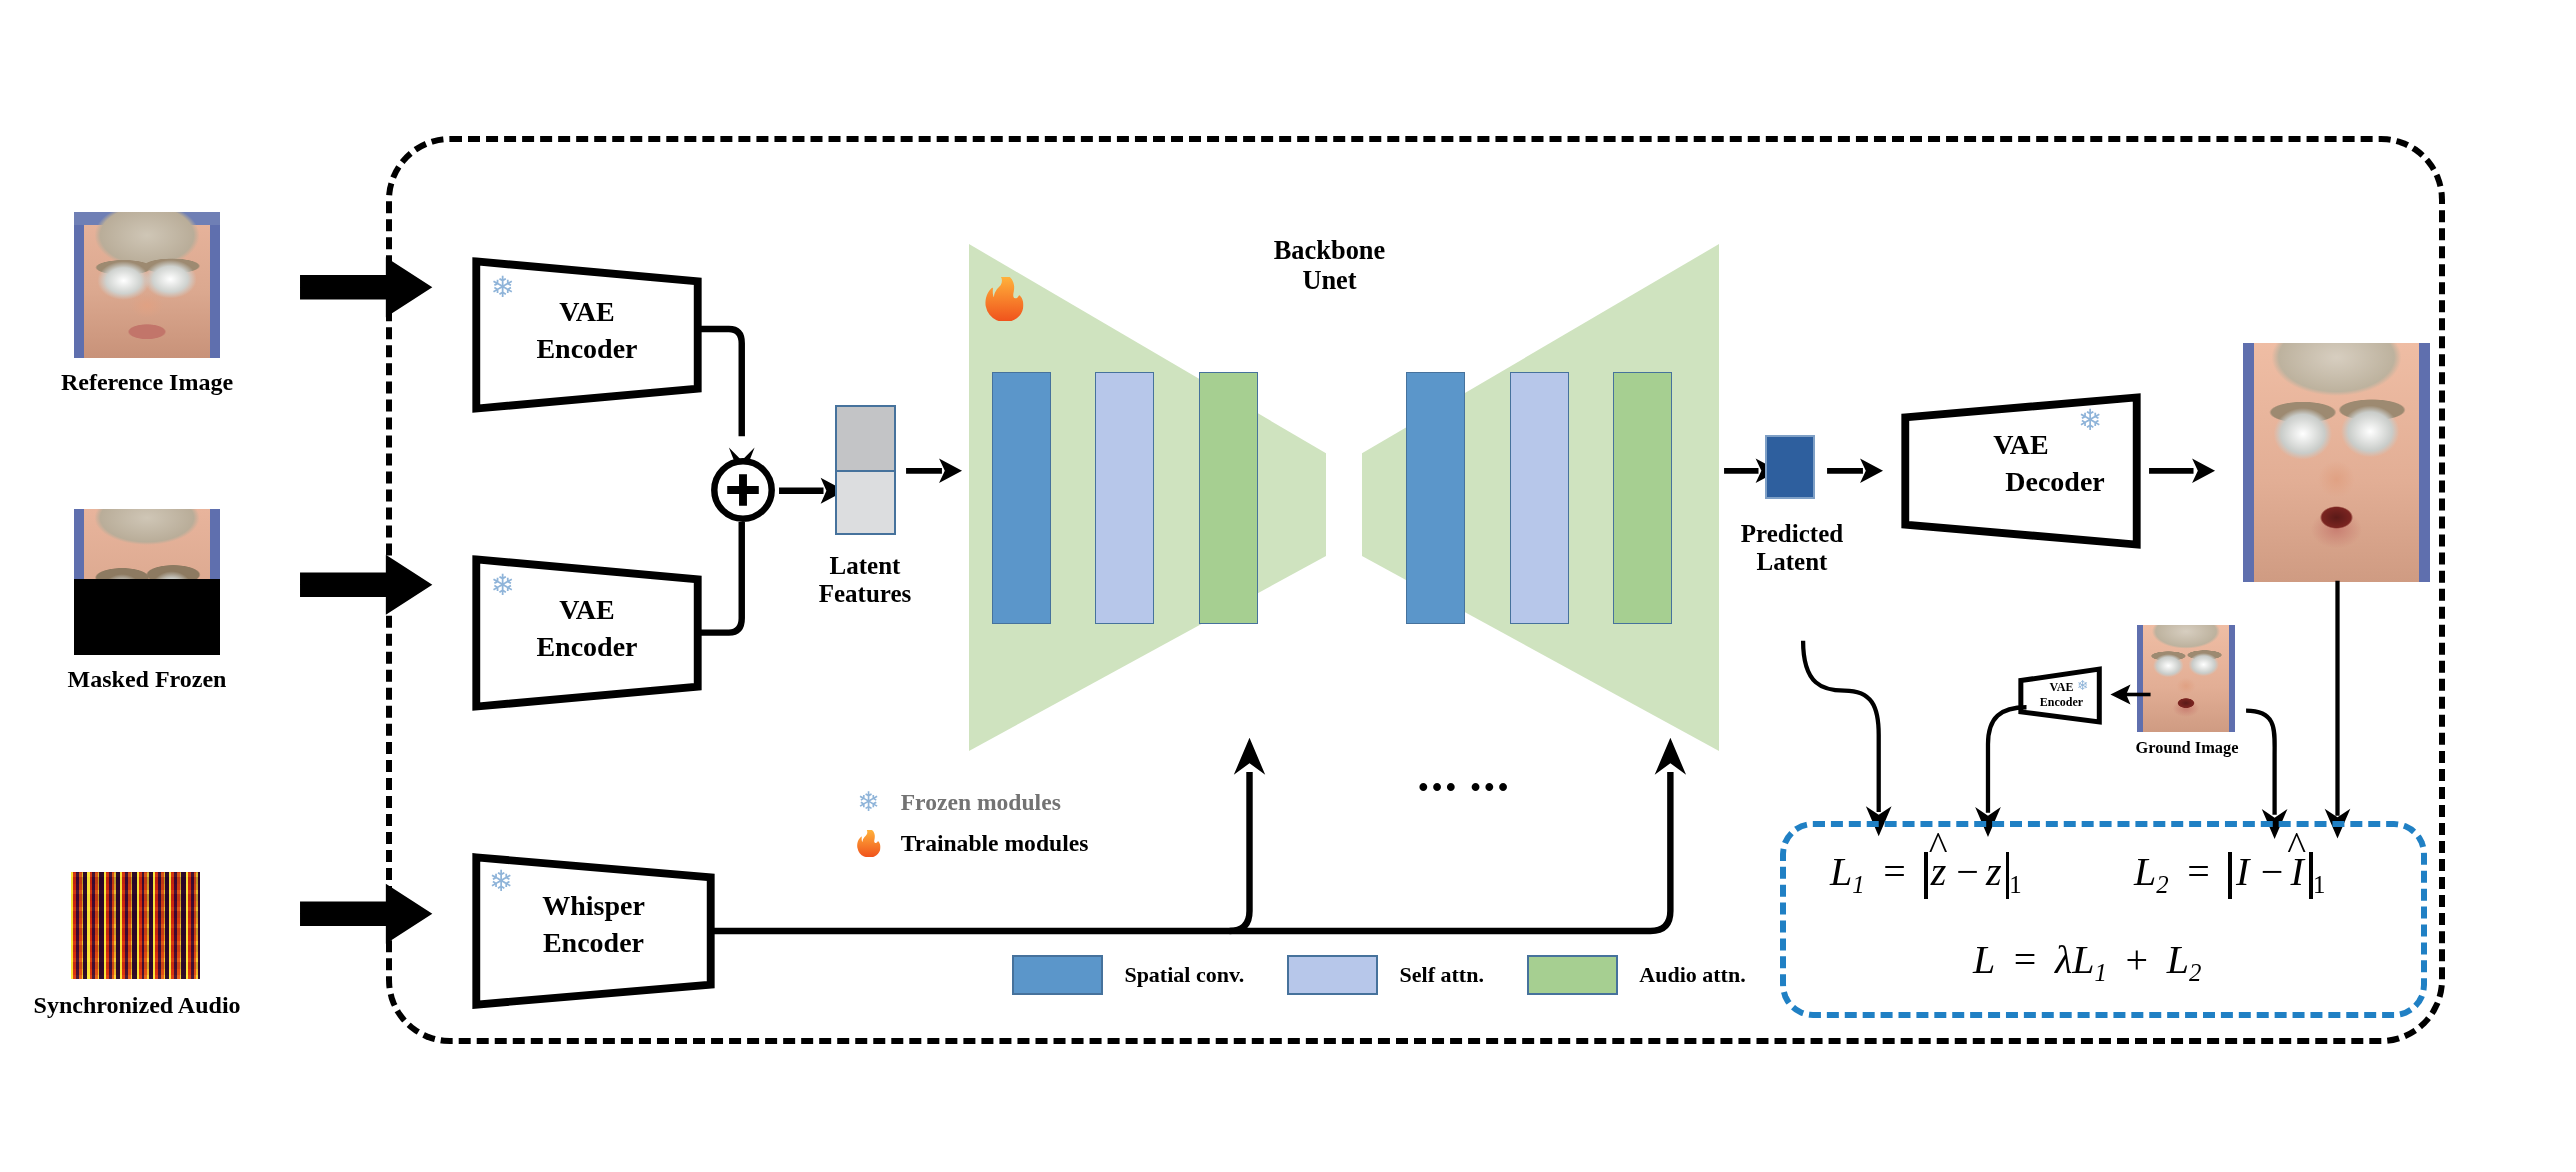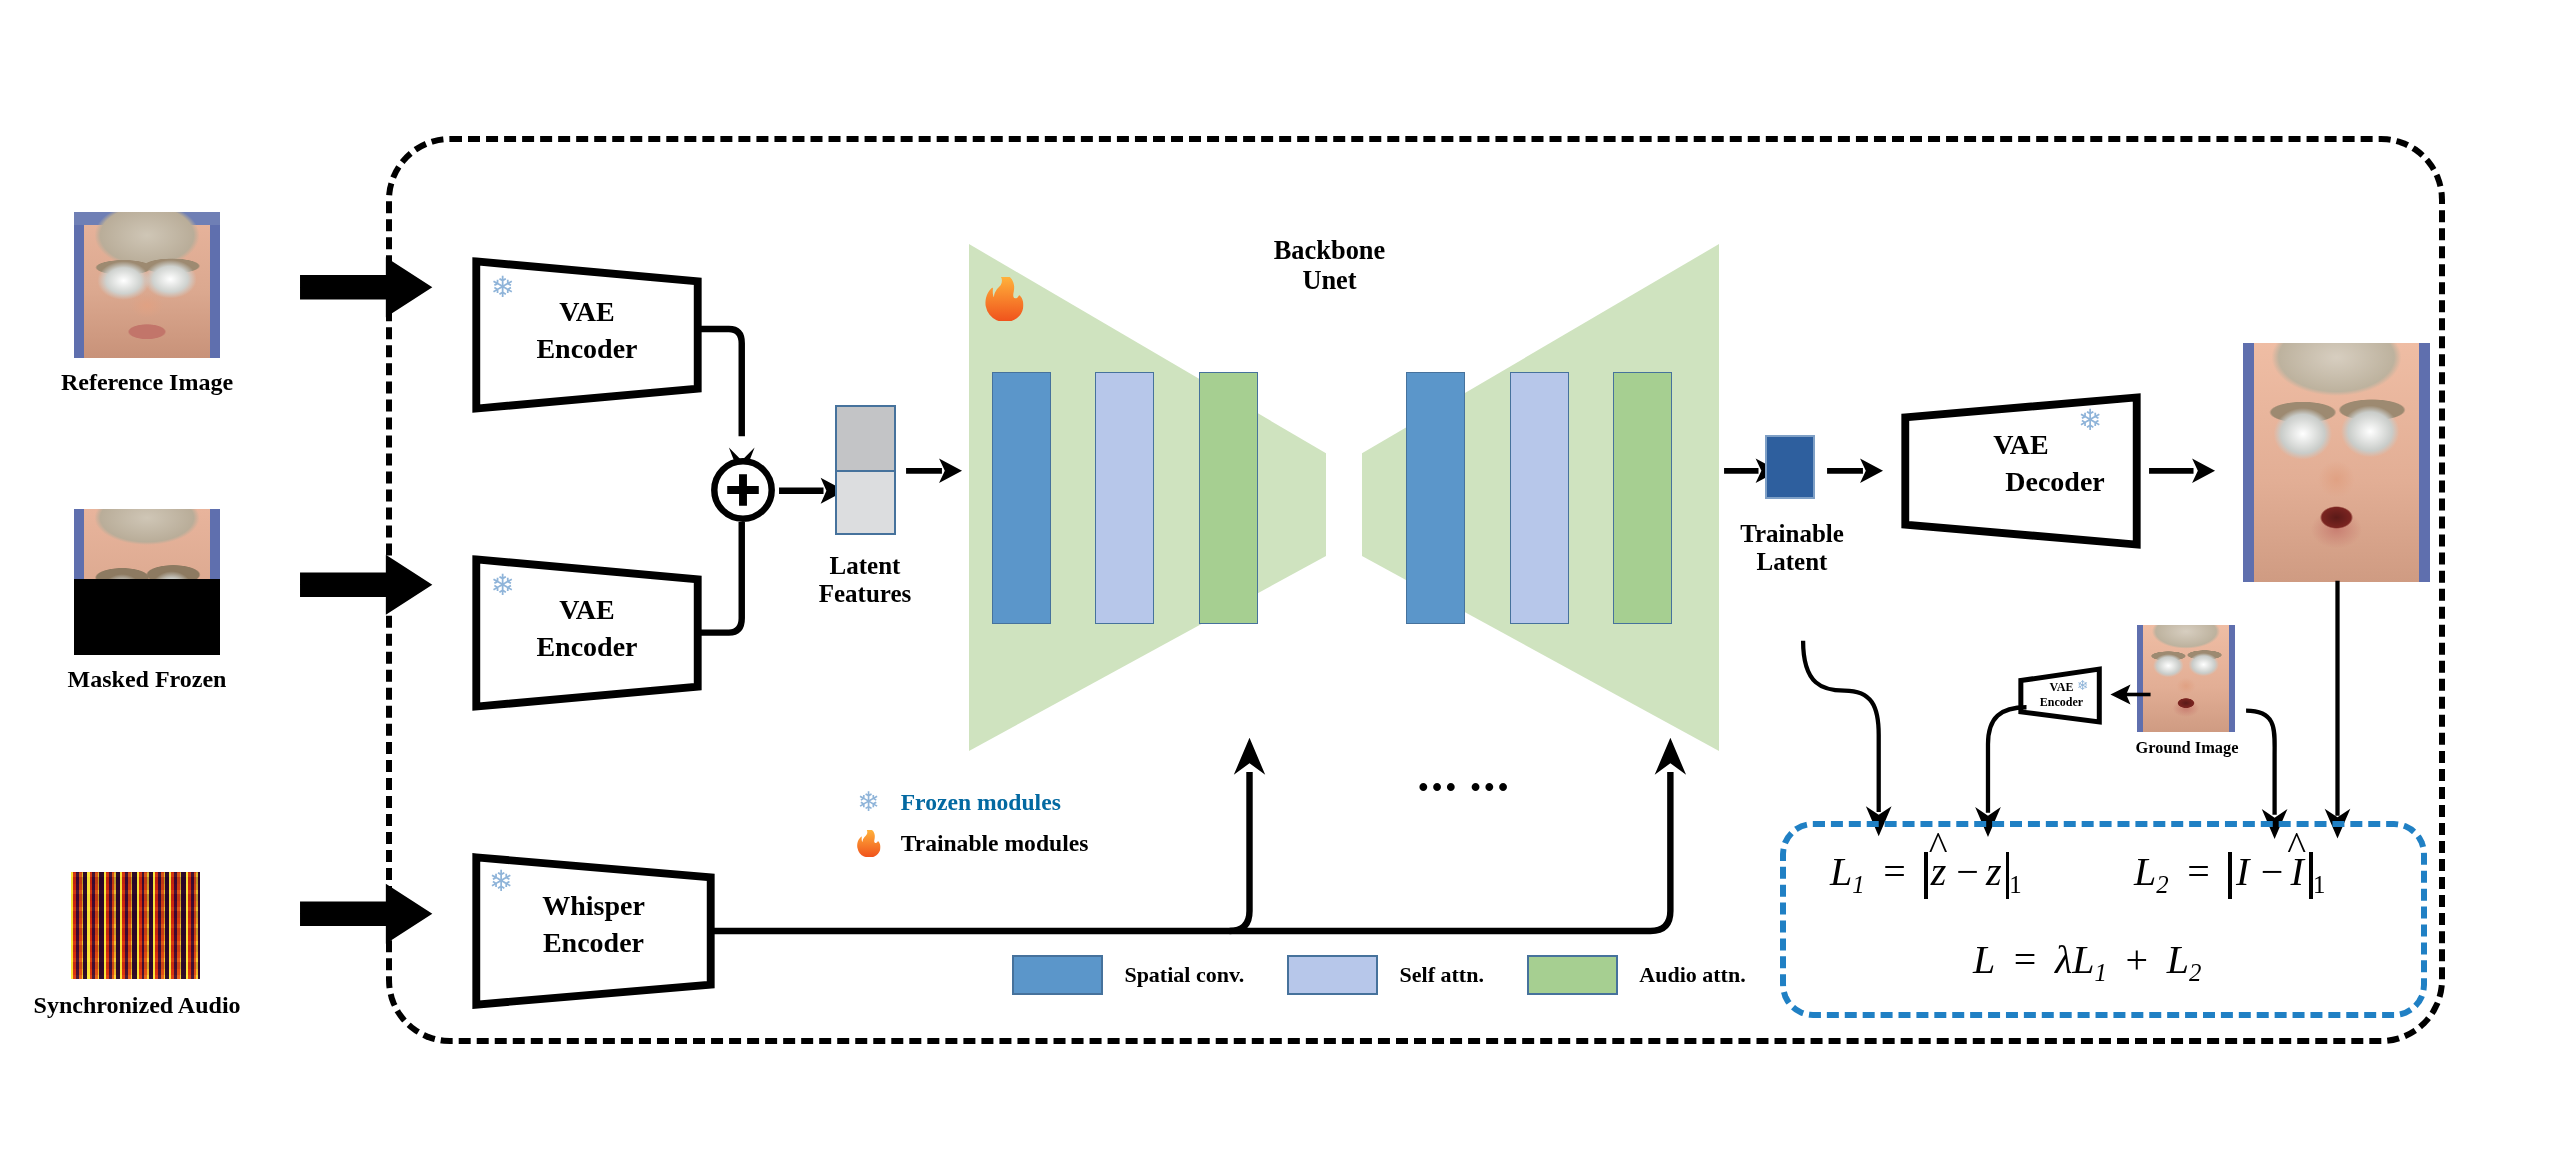--- a/index.html
+++ b/index.html
@@ -217,21 +217,21 @@
   <path d="M758,22 L736,74 L758,58 L780,74 Z" fill="#000"></path>
 </svg>
 
 <svg class="abs" style="left:1724px;top:455px;width:69px;height:33px;overflow:visible;" viewBox="0 0 96 46" width="69" height="33">
   <path d="M0,22 H48" stroke="#000" stroke-width="8"></path>
   <path d="M76,22 L44,5 L52,22 L44,39 Z" fill="#000"></path>
 </svg>
 
 <div class="abs" style="left:1765px;top:435px;width:50px;height:64px;background:#2e5f9e;border:2.1px solid #7fa0c6;box-sizing:border-box;"></div>
 <div class="abs lbl" style="left:1710px;top:520px;width:164px;font-size:25px;">
-  <div>Trainable</div>
+  <div>Predicted</div>
   <div>Latent</div>
 </div>
 
 <svg class="abs" style="left:1827px;top:455px;width:69px;height:33px;overflow:visible;" viewBox="0 0 96 46" width="69" height="33">
   <path d="M0,22 H50" stroke="#000" stroke-width="8"></path>
   <path d="M78,22 L46,5 L54,22 L46,39 Z" fill="#000"></path>
 </svg>
 
 <div class="trap" style="left:1901px;top:393px;width:240px;height:156px;">
   <svg width="240" height="156" viewBox="0 0 336 218">
@@ -308,21 +308,21 @@
   <span class="it">L</span>
   <span style="margin:0 8.6px;">=</span>
   <span class="it">λ</span><span class="it">L</span><span class="it sub">1</span>
   <span style="margin:0 8.6px;">+</span>
   <span class="it">L</span><span class="it sub">2</span>
 </div>
 
 <div class="abs" style="left:852px;top:782px;width:443px;">
   <div style="display:flex;align-items:center;gap:15.7px;height:41px;">
     <span class="snow" style="font-size:27px;width:33px;text-align:center;">❄</span>
-    <span style="font-size:23.6px;font-weight:bold;color:#0369a1;">Frozen modules</span>
+    <span style="font-size:23.6px;font-weight:bold;color:#737373;">Frozen modules</span>
   </div>
   <div style="display:flex;align-items:center;gap:15.7px;height:41px;">
     <span class="fire" style="font-size:27px;width:33px;text-align:center;
                  background:linear-gradient(#ffb13b,#f0531c);-webkit-background-clip:text;
                  background-clip:text;color:transparent;">🔥</span>
     <span style="font-size:23.6px;font-weight:bold;color:#000;">Trainable modules</span>
   </div>
 </div>
 
 <div class="abs" style="left:968px;top:955px;display:flex;align-items:flex-start;gap:26px;padding-left:44px;">

